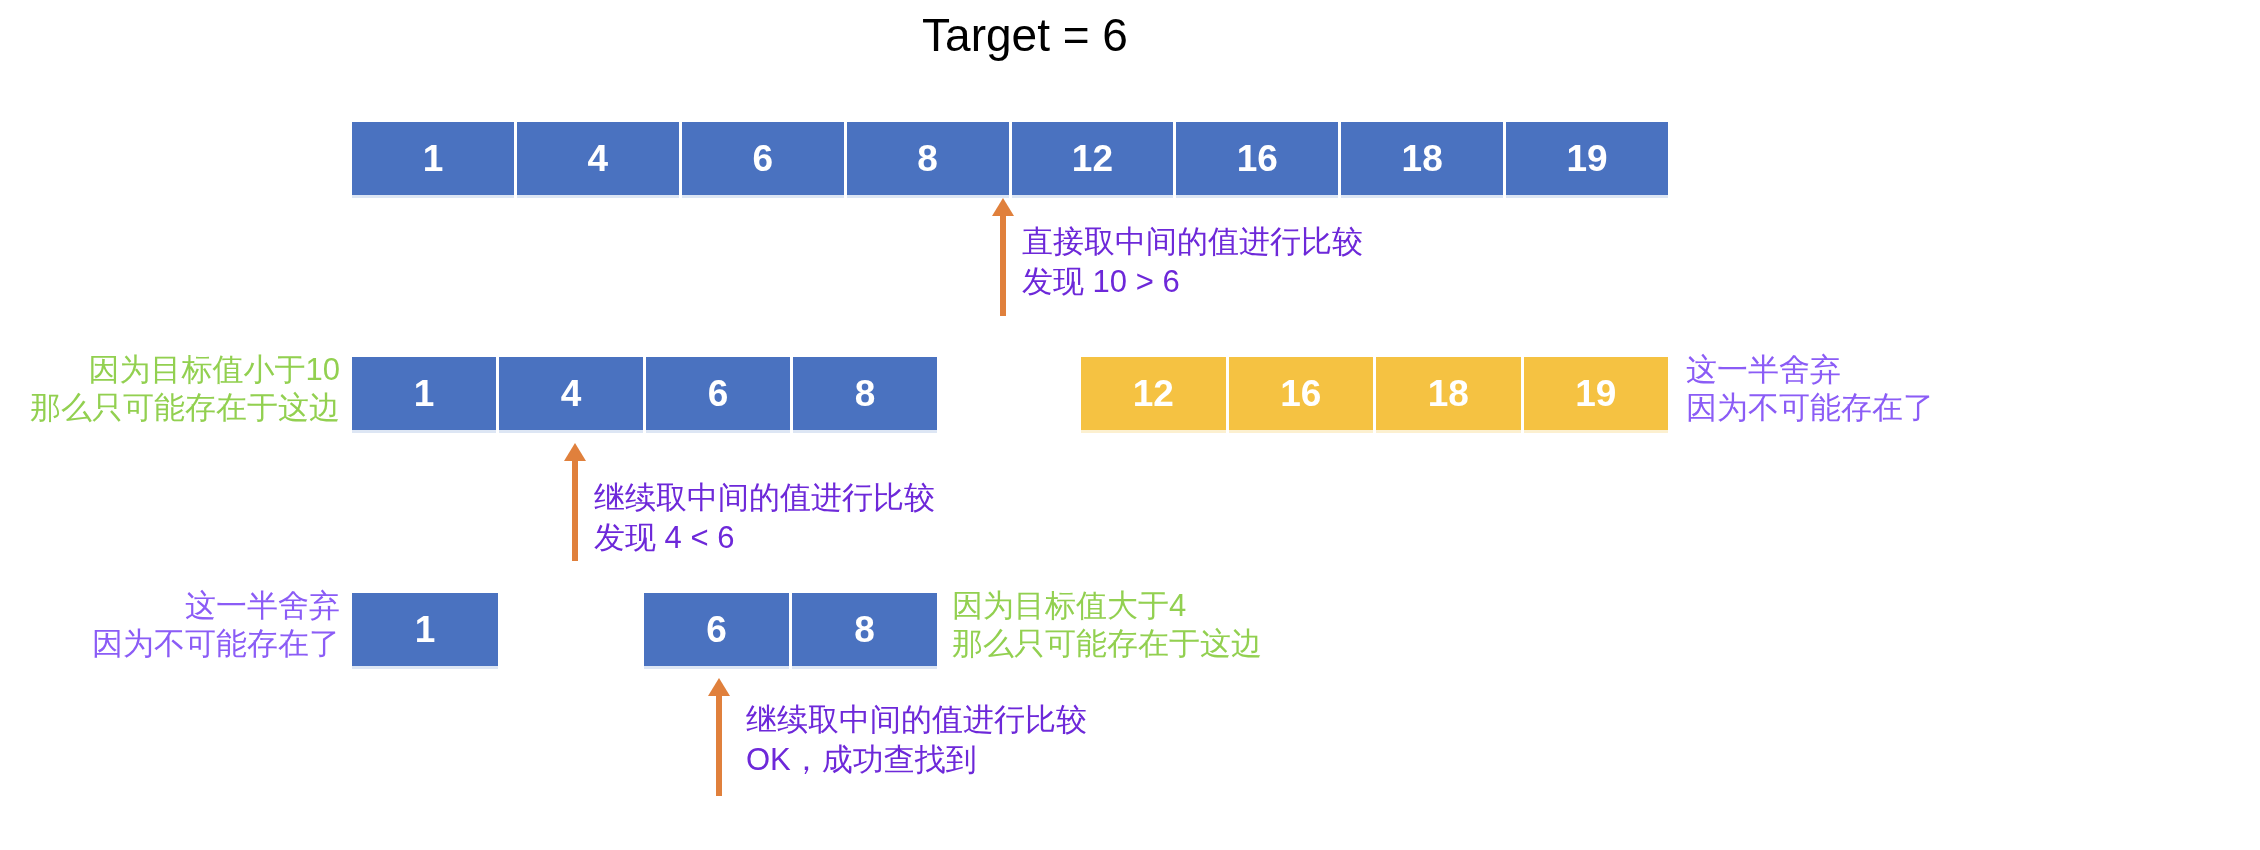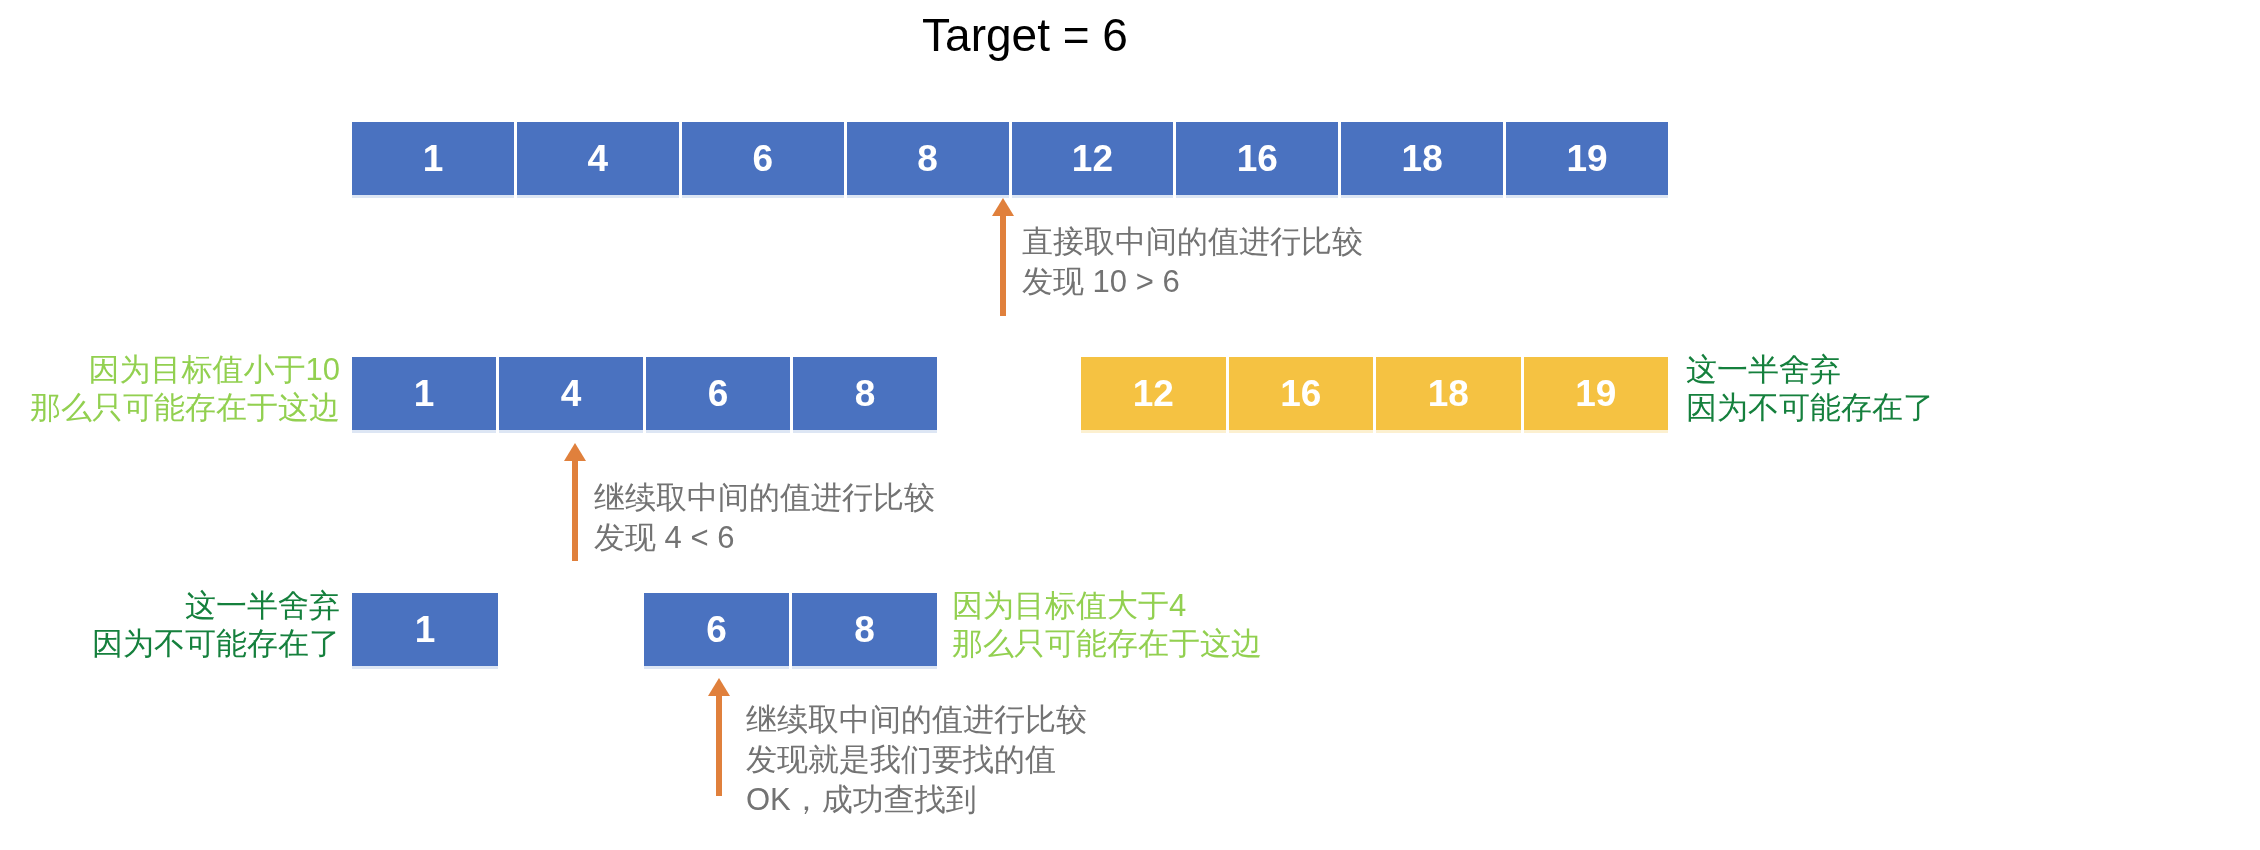--- a/index.html
+++ b/index.html
@@ -65,35 +65,35 @@
     background: #e0803c;
   }
   .arrow1 { left: 992px; top: 198px; height: 118px; }
   .arrow2 { left: 564px; top: 443px; height: 118px; }
   .arrow3 { left: 708px; top: 678px; height: 118px; }
 
   .note {
     position: absolute;
     font-size: 31px;
     line-height: 40px;
-    color: #737373;
+    color: #6d28d9;
     white-space: nowrap;
   }
   .note1 { left: 1022px; top: 222px; }
   .note2 { left: 594px; top: 478px; }
   .note3 { left: 746px; top: 700px; }
 
   .side-label {
     position: absolute;
     font-size: 31px;
     line-height: 38px;
     white-space: nowrap;
   }
   .side-label.green { color: #92d050; }
-  .side-label.red { color: #15803d; }
+  .side-label.red { color: #8b5cf6; }
   .label-keep-left { left: -15px; top: 351px; width: 355px; text-align: right; }
   .label-discard-right { left: 1686px; top: 351px; }
   .label-discard-left { left: 20px; top: 587px; width: 320px; text-align: right; }
   .label-keep-right { left: 952px; top: 587px; }
 </style>
 </head>
 <body>
 
 <div class="canvas">
 
@@ -170,17 +170,16 @@
     <div>因为目标值大于4</div>
     <div>那么只可能存在于这边</div>
   </div>
 
   <div class="arrow-up arrow3">
     <div class="head"></div>
     <div class="shaft"></div>
   </div>
   <div class="note note3">
     <div>继续取中间的值进行比较</div>
-    <div>发现就是我们要找的值</div>
     <div>OK，成功查找到</div>
   </div>
 
 </div>
 
 </body></html>

